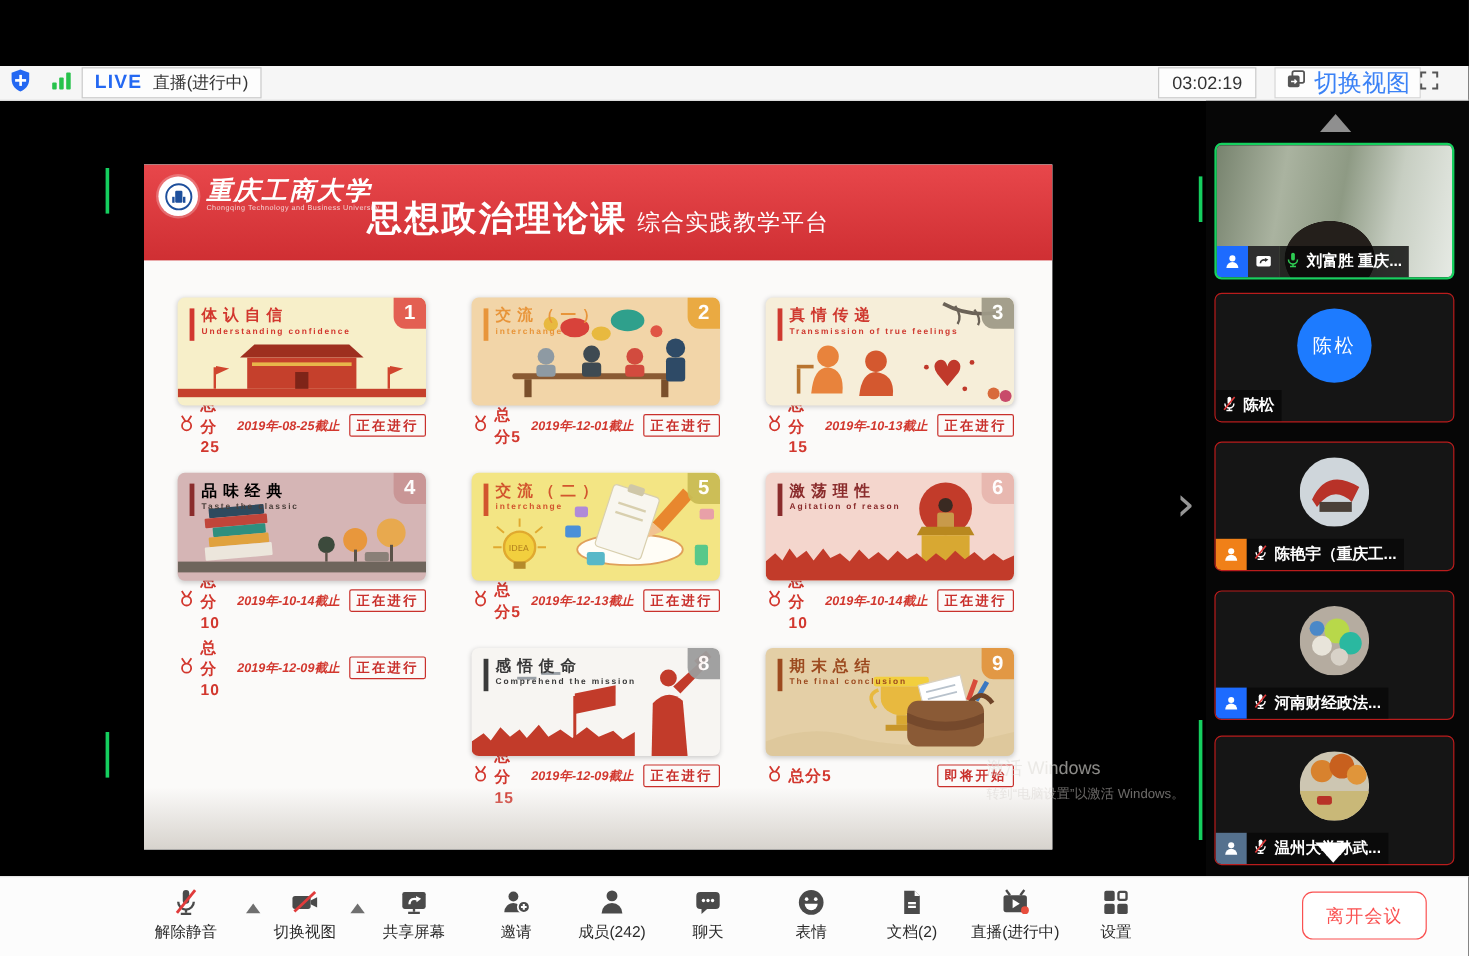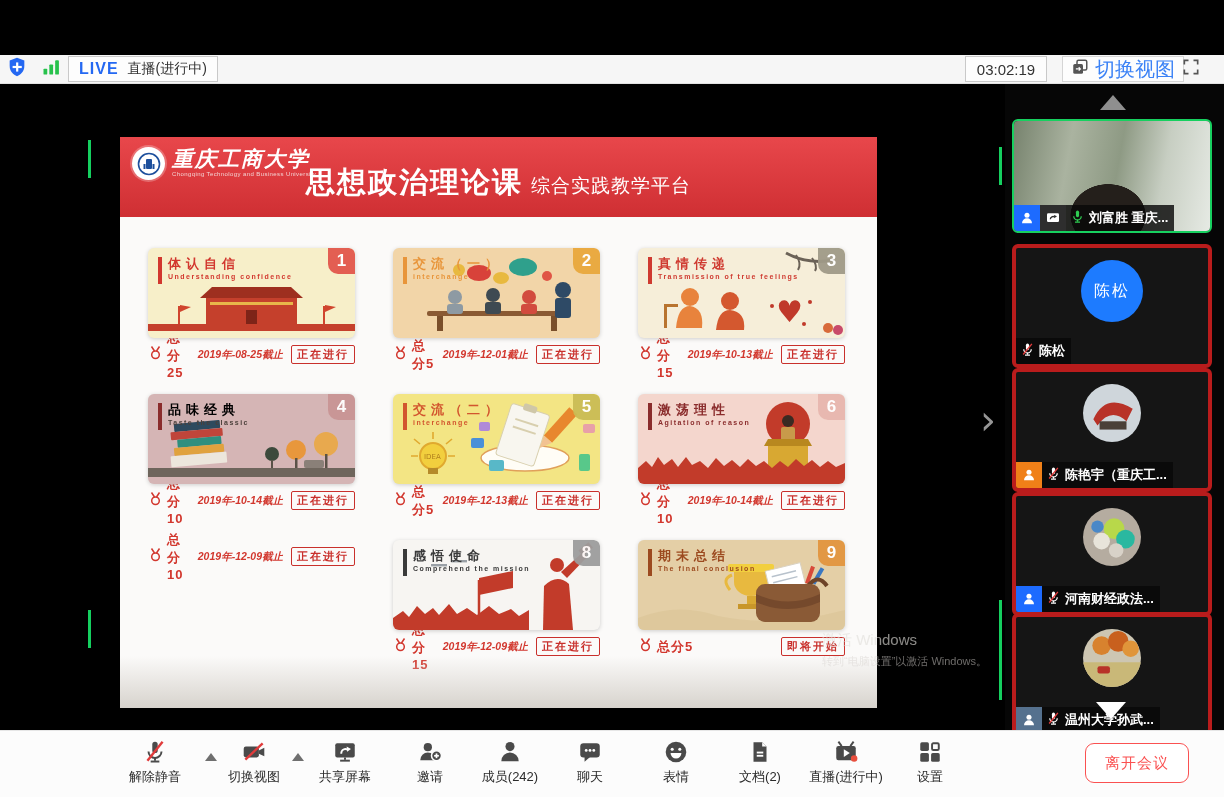--- a/index.html
+++ b/index.html
@@ -51,21 +51,21 @@
   .status-box{border:1.6px solid #c9302c;color:#c9302c;font-size:11px;font-weight:bold;padding:1px 5px;margin-left:4px;letter-spacing:2px;border-radius:2px;white-space:nowrap;}
 
   
   .watermark{position:absolute;left:822px;top:631px;color:rgba(225,222,218,.62);font-size:15px;z-index:5;}
   .watermark .wm2{font-size:11px;color:rgba(215,212,208,.5);margin-top:4px;white-space:nowrap;}
 
   
   .sidebar{position:absolute;left:1005px;top:84px;width:219px;height:646px;background:#060606;}
   .scroll-up{position:absolute;left:95px;top:11px;width:0;height:0;border-left:13px solid transparent;border-right:13px solid transparent;border-bottom:15px solid #8f8f8f;cursor:pointer;}
   .scroll-down{position:absolute;left:1096px;top:702px;width:0;height:0;border-left:15px solid transparent;border-right:15px solid transparent;border-top:17px solid #fff;cursor:pointer;z-index:9;}
-  .tile{position:absolute;left:7px;width:200px;height:124px;background:#151515;border:4px solid #b91c1c;border-radius:6px;overflow:hidden;box-sizing:border-box;cursor:pointer;}
+  .tile{position:absolute;left:7px;width:200px;height:108px;background:#151515;border:1px solid #b91c1c;border-radius:6px;overflow:hidden;box-sizing:border-box;cursor:pointer;}
   .tile.active{border:2px solid #17d05f;}
   .video-fill{position:absolute;inset:0;
      background:
        radial-gradient(ellipse 62px 52px at 48% 86%, #241f1b 60%, rgba(36,31,27,0) 61%),
        linear-gradient(100deg,#77836e 0%,#aab3a0 28%,#8e9a84 52%,#c7cec2 74%,#e6eae4 100%);}
   .avatar-wrap{position:absolute;left:0;right:0;top:12px;display:flex;justify-content:center;}
   .avatar-initials{width:62px;height:62px;border-radius:50%;background:#1d7bff;color:#fff;font-size:16px;letter-spacing:2px;display:flex;align-items:center;justify-content:center;}
   .name-bar{position:absolute;left:0;bottom:0;display:flex;align-items:stretch;height:26px;max-width:100%;font-weight:bold;}
   .badge-sq{width:26px;height:26px;display:flex;align-items:center;justify-content:center;flex:0 0 26px;}
   .share-sq{background:#2e2e2e;}

